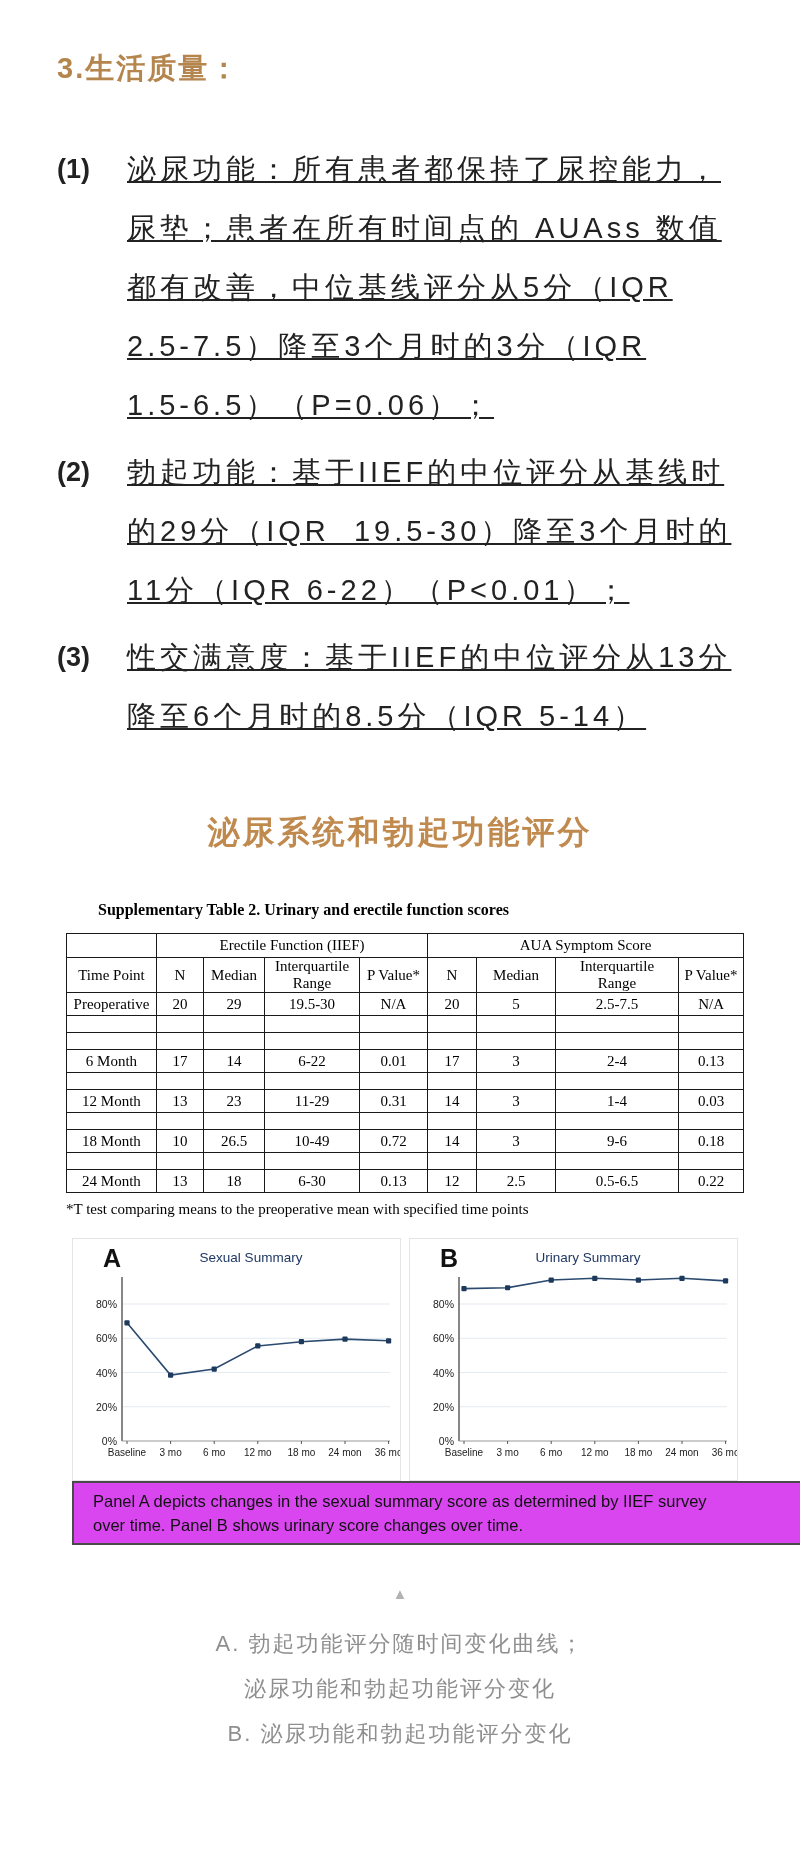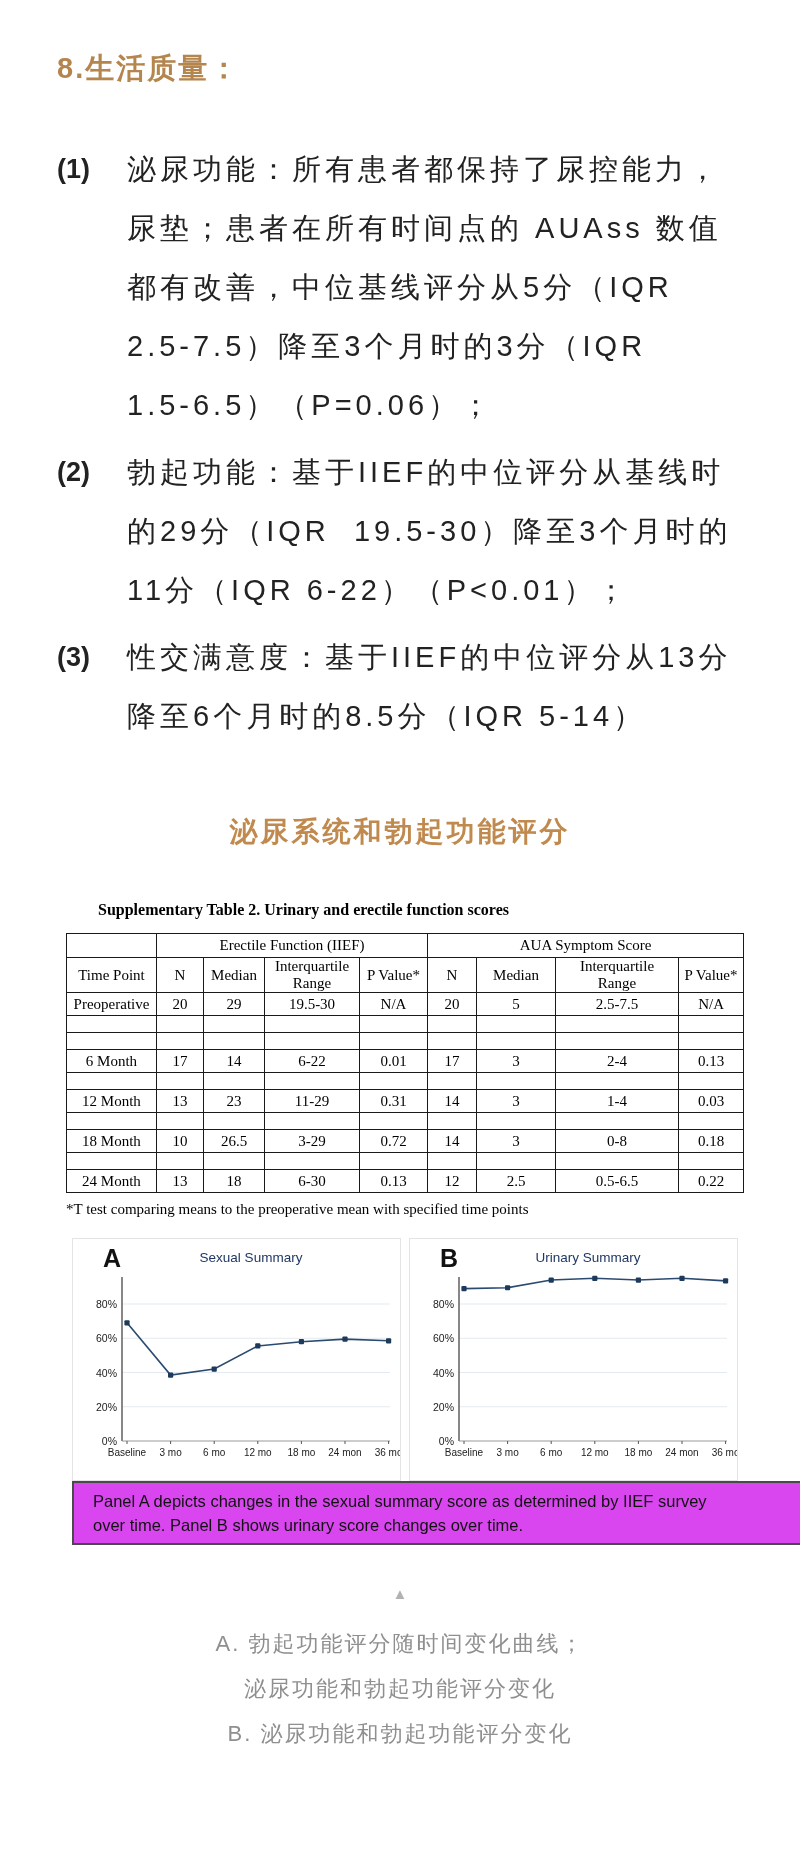--- a/index.html
+++ b/index.html
@@ -17,27 +17,27 @@
     font-size:29px; font-weight:bold; line-height:36px;
     color:#b5854e; letter-spacing:2px;
   }
 
   
   .qol-list { margin:54px 42px 0 57px; }
   .qol-item { display:grid; grid-template-columns:70px 1fr; margin-bottom:8px; }
   .qol-num { font-size:27px; font-weight:bold; line-height:59px; color:#222; }
   .qol-lines .text-line {
     font-size:29px; line-height:59px; letter-spacing:4px;
-    color:#222; white-space:nowrap;
+    color:#222; white-space:nowrap;text-decoration:underline;
   }
 
   
   .fig-subtitle {
     margin-top:70px; text-align:center;
-    font-size:28px; font-weight:bold; letter-spacing:3px;
+    font-size:32px; font-weight:bold; letter-spacing:3px;
     color:#c08a4e; line-height:32px;
   }
 
   
   .table-block { margin-left:66px; width:677px; font-family:"Liberation Serif","DejaVu Serif",serif; }
   .table-title { margin-top:52px; font-size:16px; font-weight:bold; line-height:20px; color:#000;margin-left:32px; }
   table.suppl { margin-top:13px; width:677px; border-collapse:collapse; table-layout:fixed; }
   table.suppl td {
     border:1px solid #1a1a1a; text-align:center; vertical-align:middle;
     font-size:15px; color:#000; padding:0 3px; line-height:17px;
@@ -78,21 +78,21 @@
   .gray-caption { margin-top:18px; text-align:center; }
   .gray-caption .gcap-line {
     font-size:22px; line-height:45px; letter-spacing:2px; color:#8f8f8f;
   }
 </style>
 </head>
 <body>
 
 <div class="page">
 
-  <div class="heading">8.生活质量：</div>
+  <div class="heading">3.生活质量：</div>
 
   <div class="qol-list">
 
     <div class="qol-item">
       <span class="qol-num">(1)</span>
       <div class="qol-lines">
         <div class="text-line">泌尿功能：所有患者都保持了尿控能力，</div>
         <div class="text-line">尿垫；患者在所有时间点的 AUAss 数值</div>
         <div class="text-line">都有改善，中位基线评分从5分（IQR</div>
         <div class="text-line">2.5-7.5）降至3个月时的3分（IQR</div>
@@ -228,25 +228,25 @@
             <td></td>
             <td></td>
             <td></td>
             <td></td>
             <td></td>
         </tr>
         <tr class="data-row">
           <td class="rowlabel">18 Month</td>
           <td>10</td>
           <td>26.5</td>
-          <td>3-29</td>
+          <td>10-49</td>
           <td>0.72</td>
           <td>14</td>
           <td>3</td>
-          <td>0-8</td>
+          <td>9-6</td>
           <td>0.18</td>
         </tr>
         <tr class="spacer-row">
           <td></td>
             <td></td>
             <td></td>
             <td></td>
             <td></td>
             <td></td>
             <td></td>

